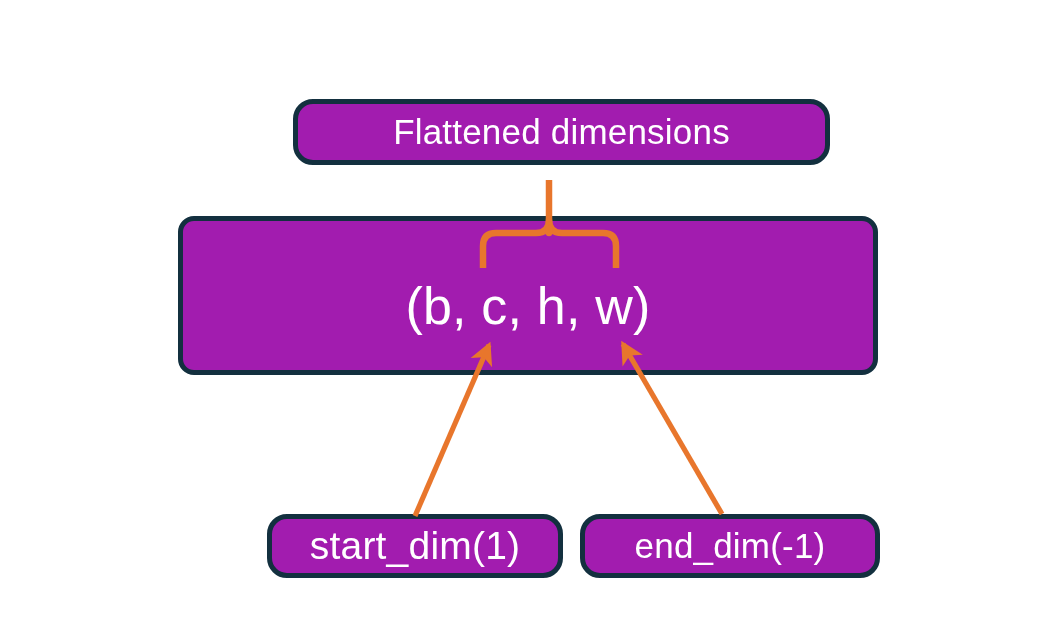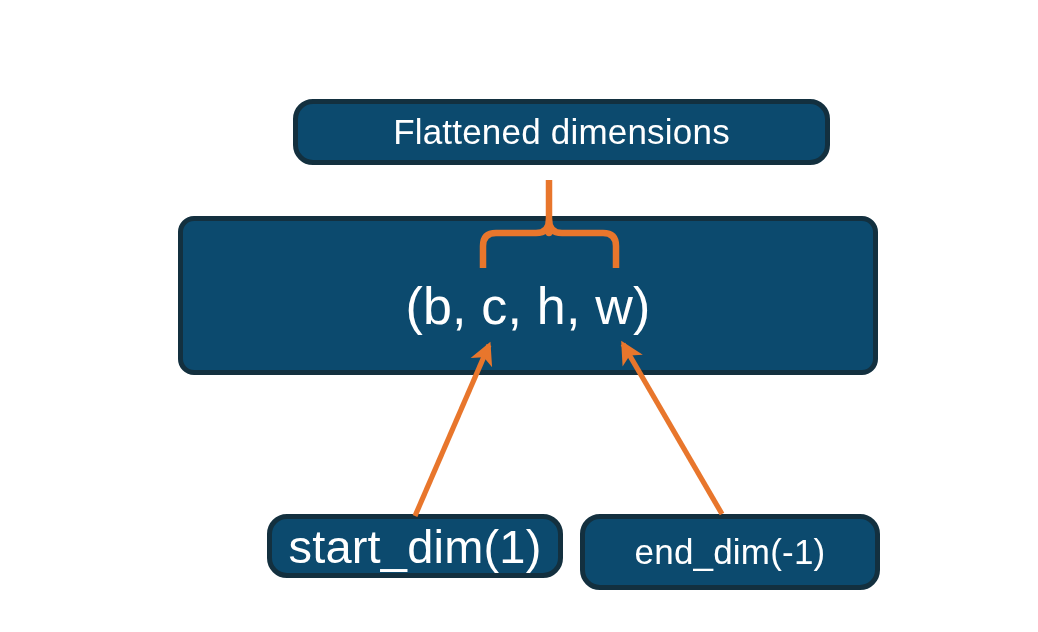--- a/index.html
+++ b/index.html
@@ -14,21 +14,21 @@
   #canvas {
     position: relative;
     width: 1038px;
     height: 632px;
     background: #ffffff;
     overflow: hidden;
   }
   .node {
     position: absolute;
     box-sizing: border-box;
-    background: #0c4a6e;
+    background: #a21caf;
     border: 5px solid #13303f;
     border-radius: 20px;
     display: flex;
     align-items: center;
     justify-content: center;
     color: #ffffff;
     font-family: "Liberation Sans", sans-serif;
     font-weight: 400;
     letter-spacing: 0.2px;
     white-space: nowrap;
@@ -51,27 +51,27 @@
   }
   #node-shape .node-label {
     position: relative;
     top: 10px;
   }
   #node-start {
     left: 267px;
     top: 514px;
     width: 296px;
     height: 64px;
-    font-size: 47px;
+    font-size: 39px;
   }
   #node-end {
     left: 580px;
     top: 514px;
     width: 300px;
-    height: 76px;
+    height: 64px;
     font-size: 35px;
     align-items: center;
   }
   .node-label {
     pointer-events: none;
   }
   #overlay {
     position: absolute;
     left: 0;
     top: 0;

